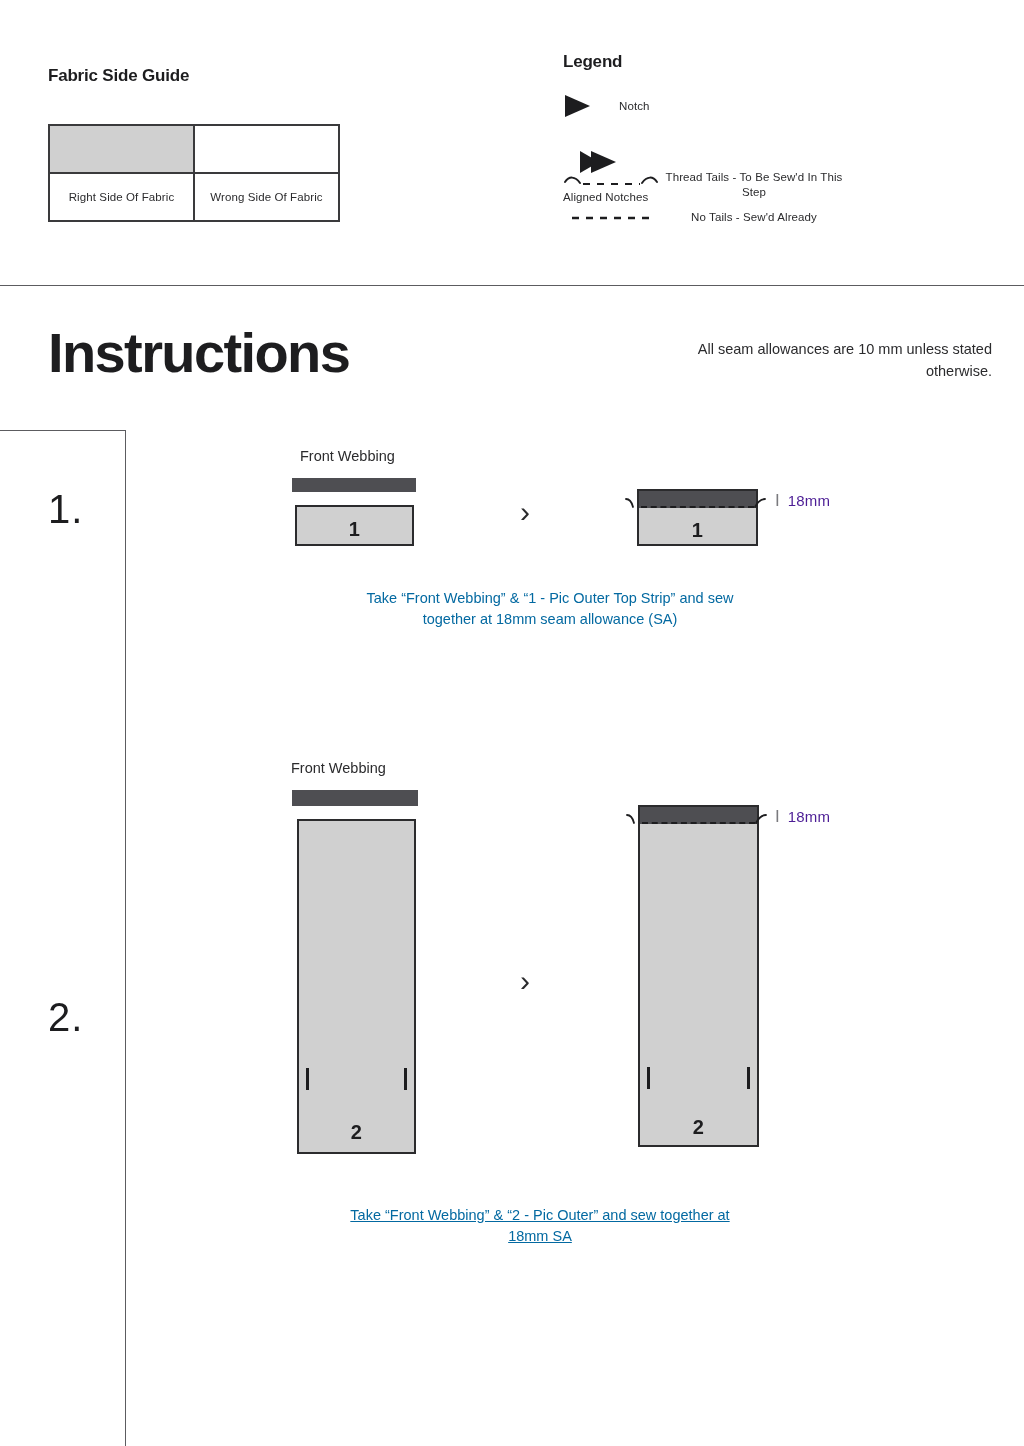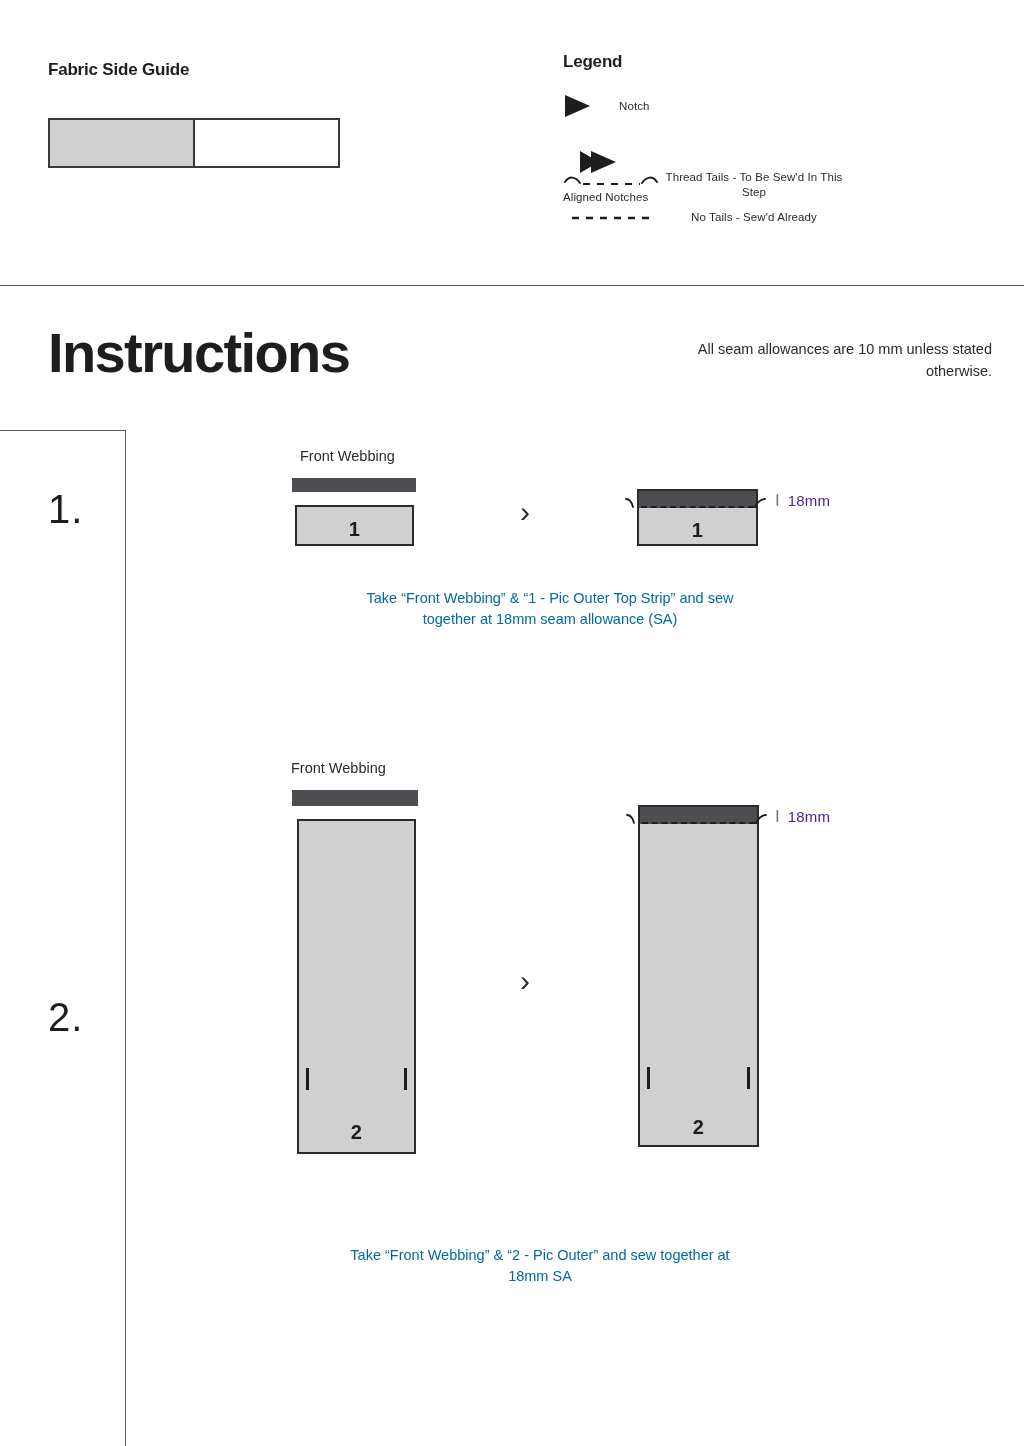--- a/index.html
+++ b/index.html
@@ -13,21 +13,21 @@
     position: relative;
     font-family: "Liberation Sans", sans-serif;
     color: #1d1d1f;
     overflow: hidden;
   }
 
   
   .abs { position: absolute; }
 
   
-  #fabric-guide { left: 48px; top: 60px; }
+  #fabric-guide { left: 48px; top: 66px; }
   .section-title {
     font-size: 17px;
     font-weight: bold;
     letter-spacing: -0.2px;
     color: #1d1d1f;
     margin: 0;
     white-space: nowrap;
   }
   #fabric-table {
     position: absolute;
@@ -205,20 +205,24 @@
 </head>
 <body>
 
 <div class="abs" id="fabric-guide">
   <div class="section-title">Fabric Side Guide</div>
   <table id="fabric-table">
     <tbody>
         <tr>
       <td class="swatch-cell swatch-right"></td>
       <td class="swatch-cell swatch-wrong"></td>
+    </tr>
+    <tr>
+      <td class="label-cell">Right Side Of Fabric</td>
+      <td class="label-cell">Wrong Side Of Fabric</td>
     </tr>
   </tbody>
     </table>
 </div>
 
 <div class="abs" id="legend">
   <div class="section-title">Legend</div>
 
   <div class="legend-row" style="left:0; top:42px;">
     <span class="legend-icon">
@@ -329,14 +333,14 @@
     <svg class="abs" style="left:116px; top:6px;" width="18" height="22" viewBox="0 0 18 22">
       <path d="M2,12 C4,8 7,4 12,4" stroke="#1d1d1f" stroke-width="1.8" fill="none" stroke-linecap="round"></path>
     </svg>
   </div>
 
   <div class="measure" style="left:775px; top:808px;">
     <span class="measure-glyph">I</span>
     <span class="measure-text">18mm</span>
   </div>
 
-  <div class="caption" style="left:350px; top:1245px; width:380px;">Take “Front Webbing” &amp; “2 - Pic Outer” and sew together at 18mm SA</div>
+  <div class="caption" style="left:350px; top:1205px; width:380px;text-decoration:underline;">Take “Front Webbing” &amp; “2 - Pic Outer” and sew together at 18mm SA</div>
 </div>
 
 </body></html>

